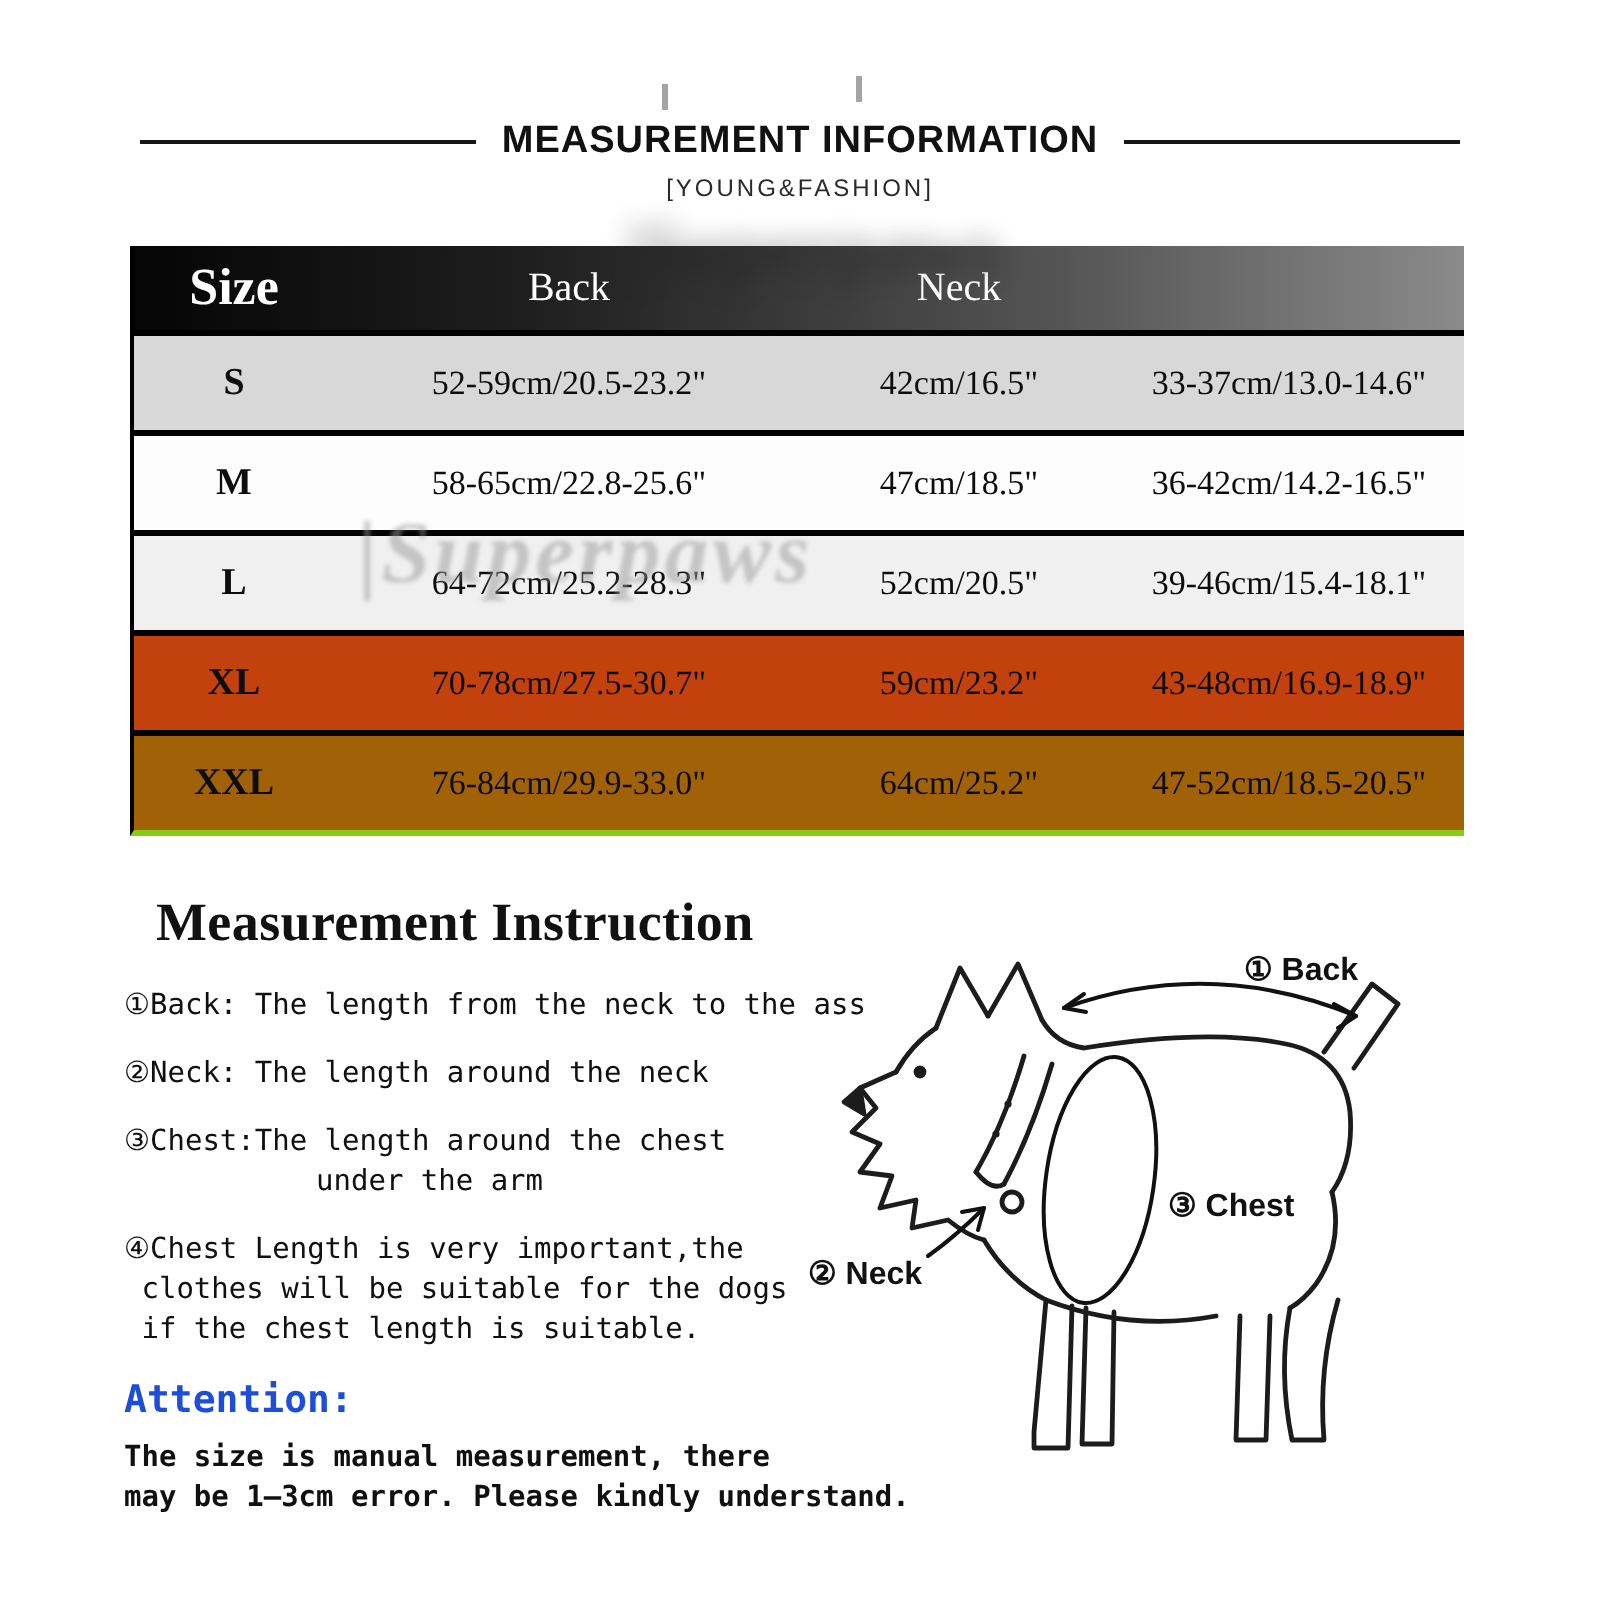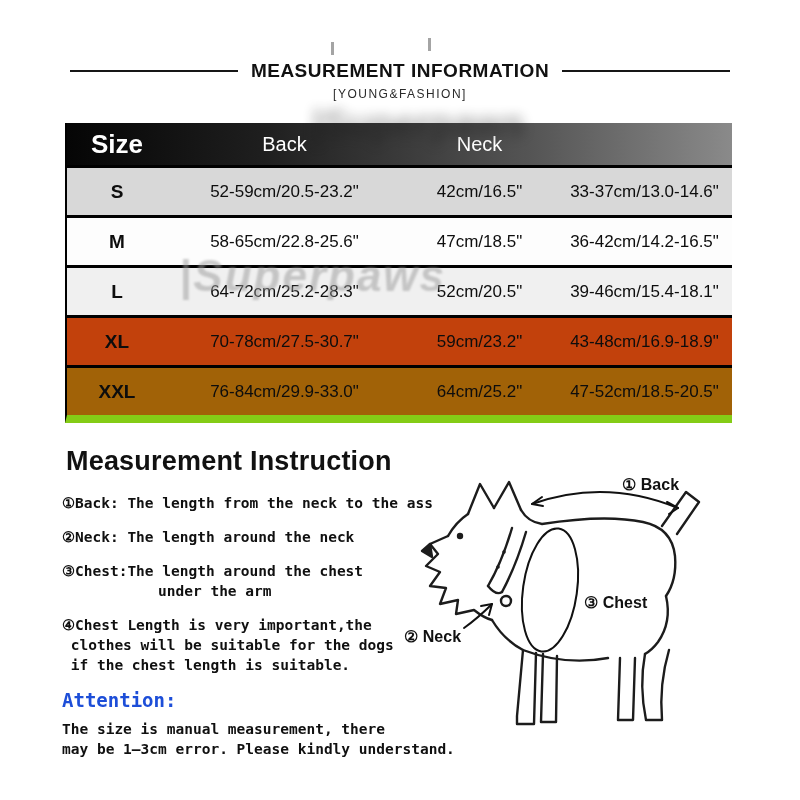--- a/index.html
+++ b/index.html
@@ -11,40 +11,40 @@
   .title-row{display:flex;align-items:center;justify-content:center;gap:13px;}
   .rule{width:168px;height:2px;background:#161616;}
   .page-title{font-size:19px;font-weight:bold;letter-spacing:.5px;margin:0;white-space:nowrap;}
   .subtitle{margin-top:5px;font-size:12px;letter-spacing:1.5px;color:#2a2a2a;}
   .artifact{position:absolute;width:3px;background:#4a4a4a;opacity:.5;}
   .artifact.a1{top:42px;left:331px;height:13px;}
   .artifact.a2{top:38px;left:428px;height:13px;}
 
   
   .size-table{position:absolute;top:123px;left:65px;width:665px;
-              border-left:2px solid #000;border-bottom:8px solid #84cc16;}
+              border-left:2px solid #000;border-bottom:3px solid #84cc16;font-family:Liberation Serif, serif;}
   .thead,.tr{display:grid;grid-template-columns:100px 235px 155px 175px;align-items:center;}
   .thead{height:42px;color:#fff;
          background:linear-gradient(90deg,#050505 0%,#1f1f1f 30%,#555 70%,#8a8a8a 100%);}
   .th{text-align:center;font-size:20px;}
   .th.size{font-size:26px;font-weight:bold;}
   .tr{height:47px;border-top:3px solid #000;}
   .td{text-align:center;font-size:17px;color:#0d0d0d;white-space:nowrap;}
   .td.size{font-weight:bold;font-size:19px;}
   .r1{background:#d8d8d8;}.r2{background:#fdfdfd;}.r3{background:#f0f0f0;}
   .r4{background:#c2410c;}.r5{background:#a16207;}
   .wm-main{position:absolute;top:128px;left:112px;font-size:44px;font-weight:bold;font-style:italic;
            color:#9a9a9a;opacity:.5;filter:blur(1px);letter-spacing:2px;pointer-events:none;}
   .wm-top{position:absolute;top:-20px;left:245px;font-size:38px;font-weight:bold;
           color:#1a1a1a;opacity:.38;filter:blur(6px);pointer-events:none;}
 
   
   .instructions{position:absolute;top:446px;left:62px;width:446px;}
-  .instruction-title{font-size:27px;font-weight:bold;margin:0 4px 16px;letter-spacing:.2px;}
-  .item{font-family:"DejaVu Sans Mono",monospace;font-weight:bold;font-size:14.5px;
+  .instruction-title{font-size:27px;font-weight:bold;margin:0 16px 16px;letter-spacing:.2px;font-family:Liberation Serif, serif;}
+  .item{font-family:"DejaVu Sans Mono",monospace;font-weight:normal;font-size:14.5px;
         line-height:20px;margin:0 0 14px;white-space:pre-wrap;color:#101010;}
   .attention-label{font-family:"DejaVu Sans Mono",monospace;font-weight:bold;
                    font-size:19px;color:#1d4ed8;margin:4px 0 8px;}
   .attention-text{font-family:"DejaVu Sans Mono",monospace;font-weight:bold;font-size:14.5px;
                   line-height:20px;margin:0;white-space:pre-wrap;color:#101010;}
 
   
   .diagram{position:absolute;top:470px;left:380px;width:336px;height:290px;}
   .diagram svg{width:100%;height:100%;display:block;}
 </style>

